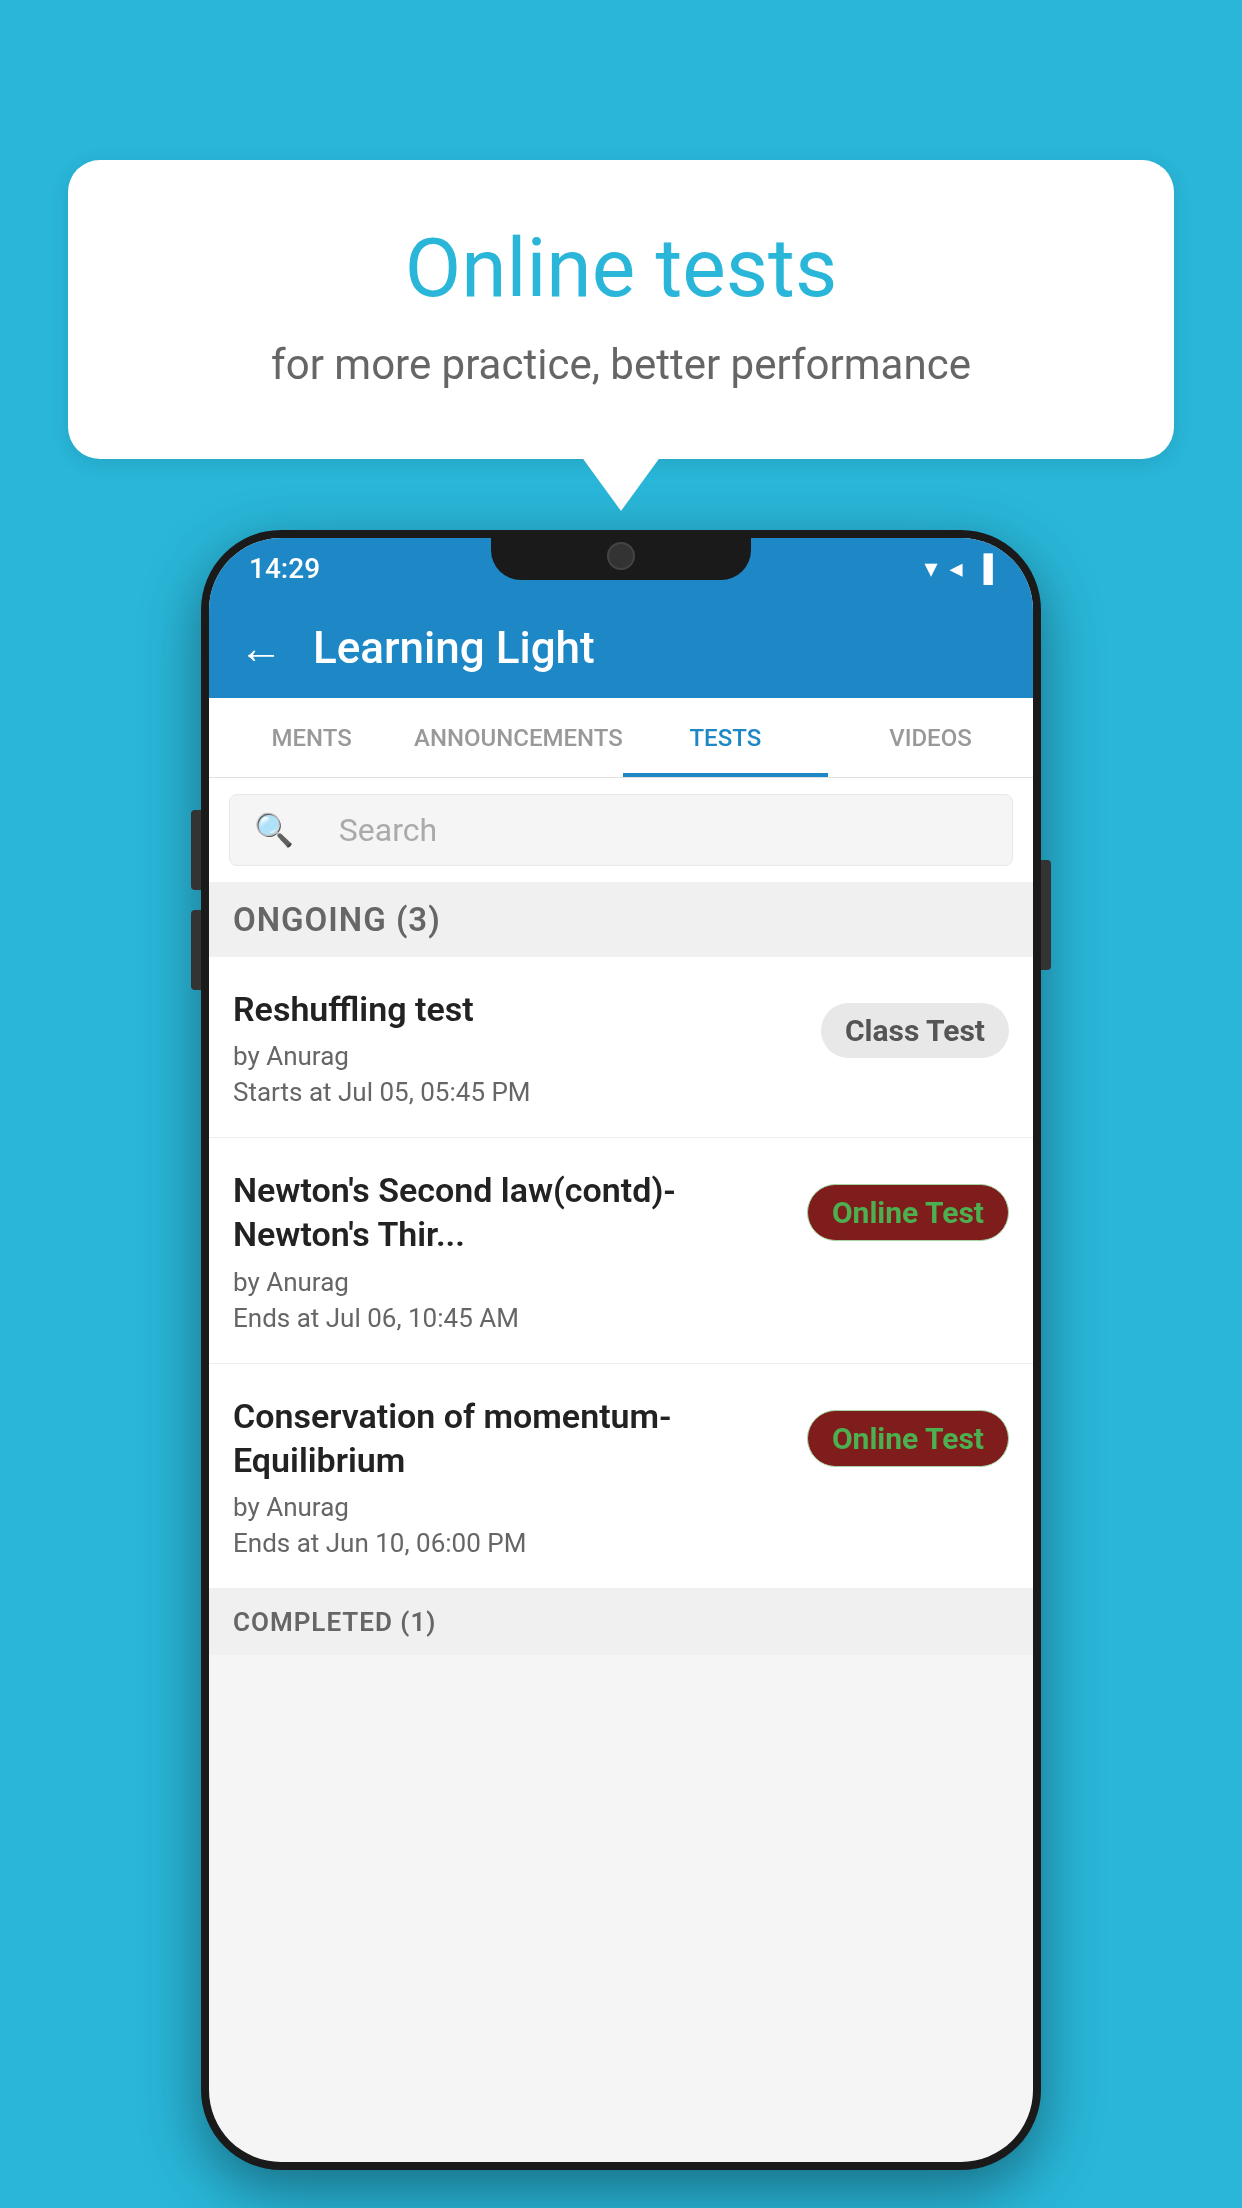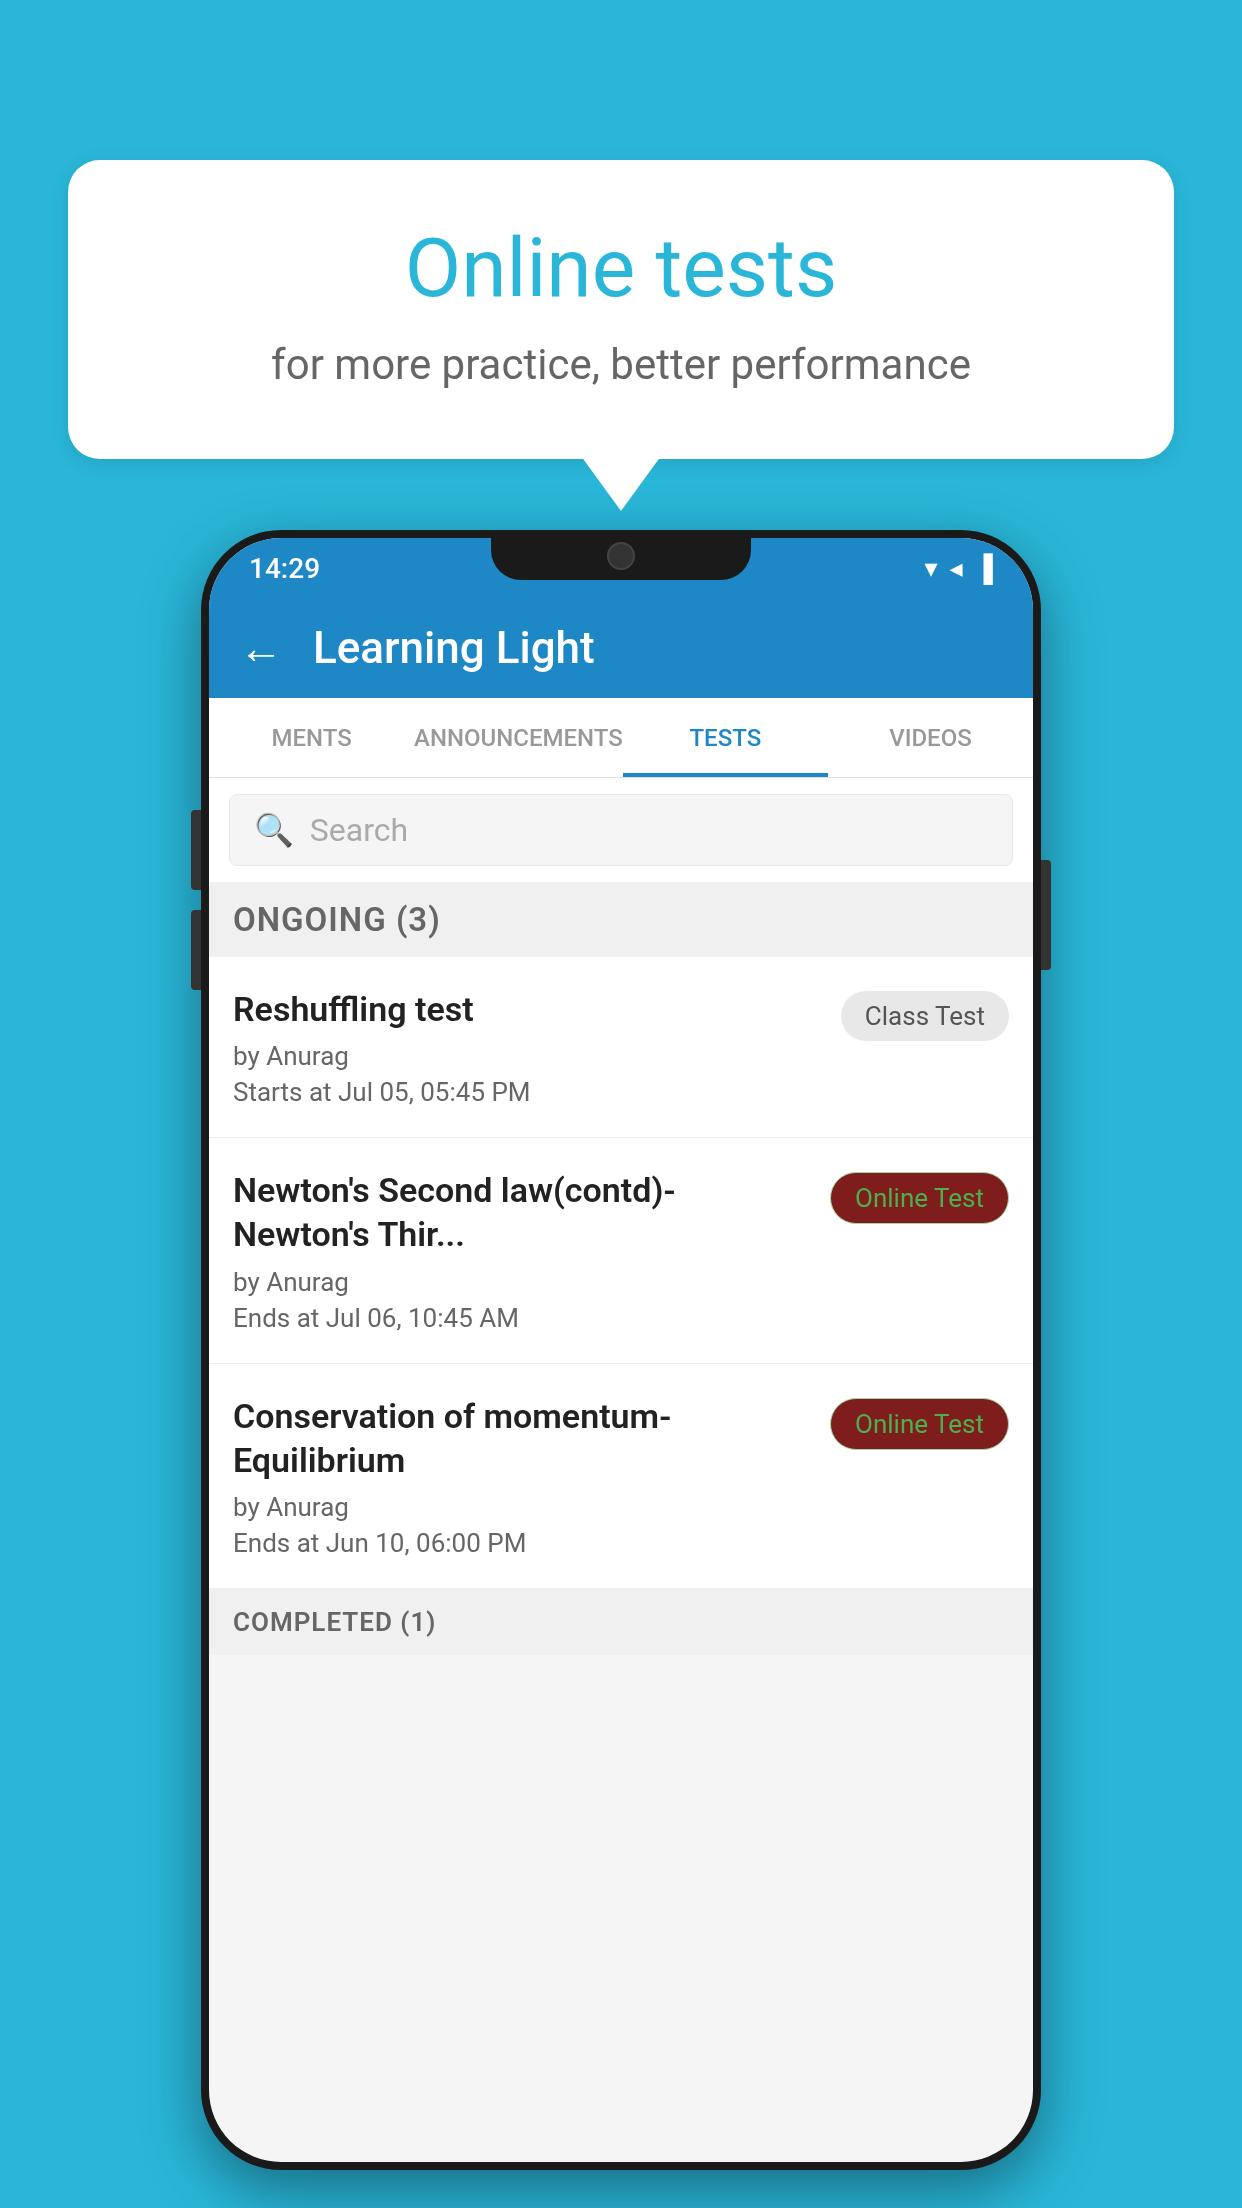--- a/index.html
+++ b/index.html
@@ -205,20 +205,21 @@
     }
 
     .search-icon {
       color: #999;
       font-size: 32px;
     }
 
     .search-text {
       color: #aaa;
       font-size: 32px;
+      margin-left: 29px;
     }
 
     
     .section-header {
       background: #f0f0f0;
       padding: 18px 24px;
       font-size: 33px;
       font-weight: 600;
       color: #666;
       letter-spacing: 1px;
@@ -254,24 +255,24 @@
     }
 
     .test-date {
       font-size: 26px;
       color: #666;
     }
 
     .test-badge {
       border-radius: 30px;
       padding: 10px 24px;
-      font-size: 26px;
-      font-weight: 400;
+      font-size: 30px;
+      font-weight: 700;
       white-space: nowrap;
-      margin-top: 4px;
+      margin-top: 16px;
     }
 
     .badge-class {
       background: #e8e8e8;
       color: #555;
     }
 
     .badge-online {
       background: #7f1d1d;
       color: #4caf50;

